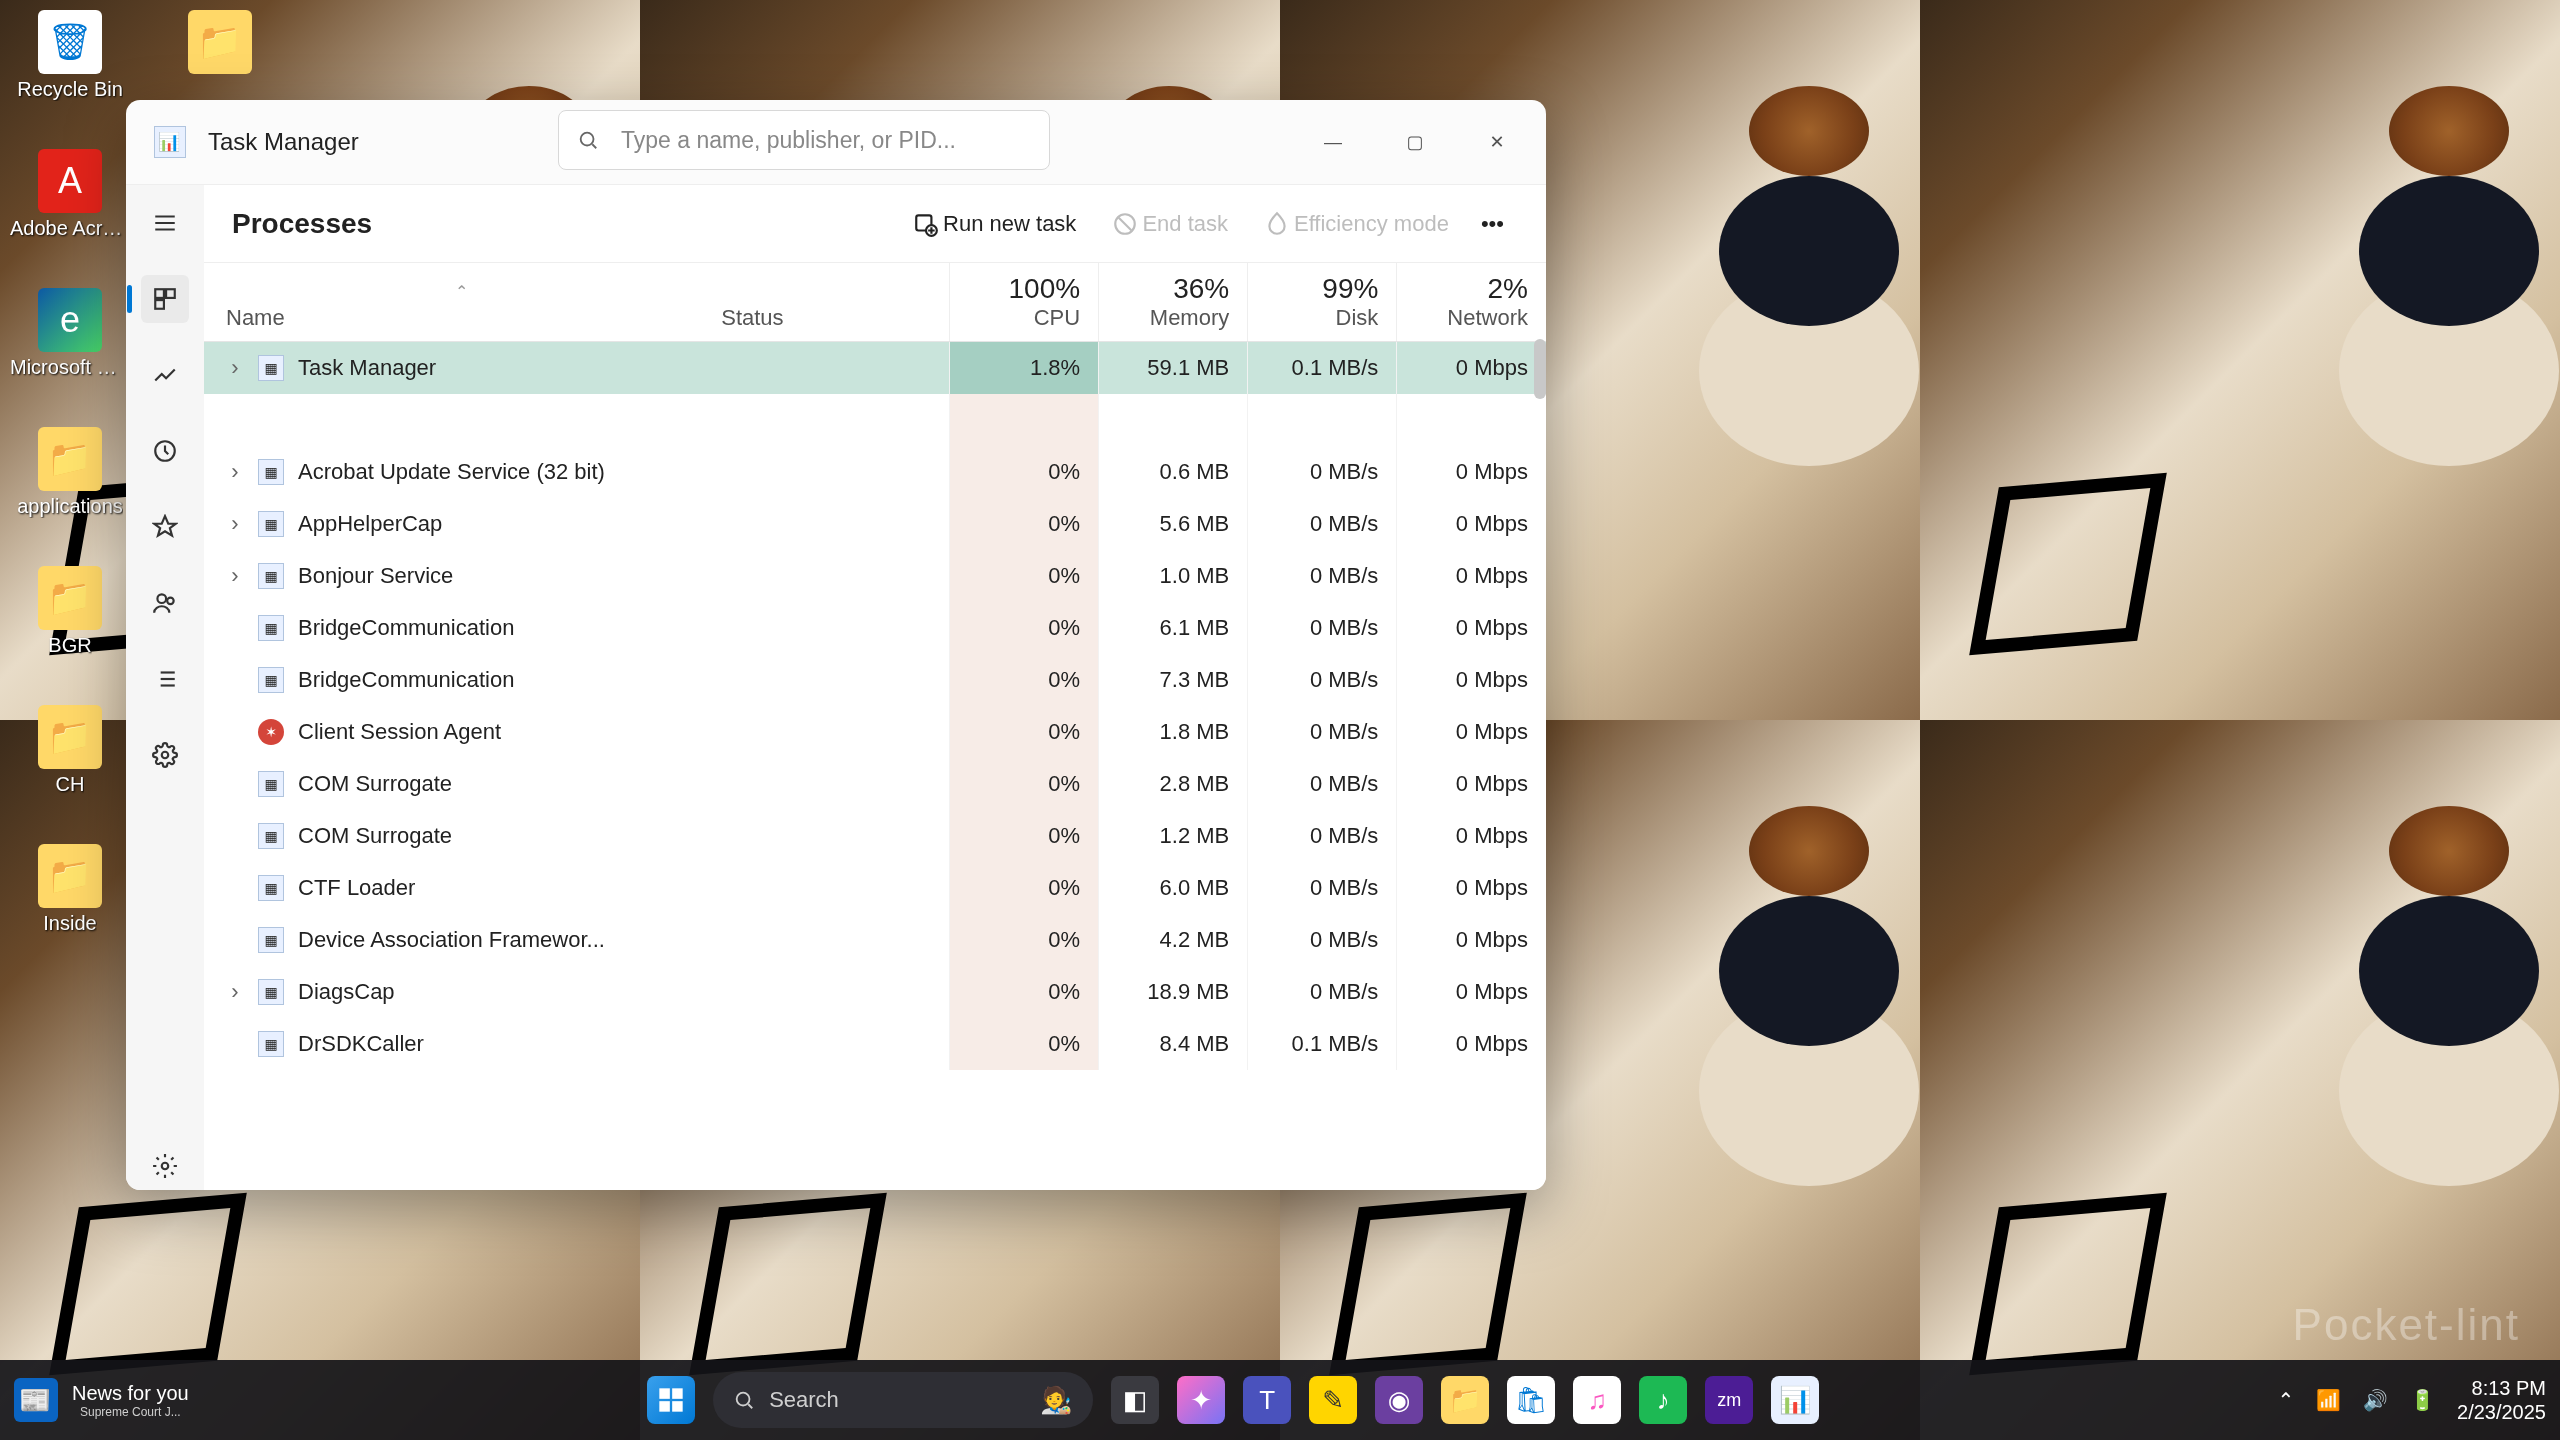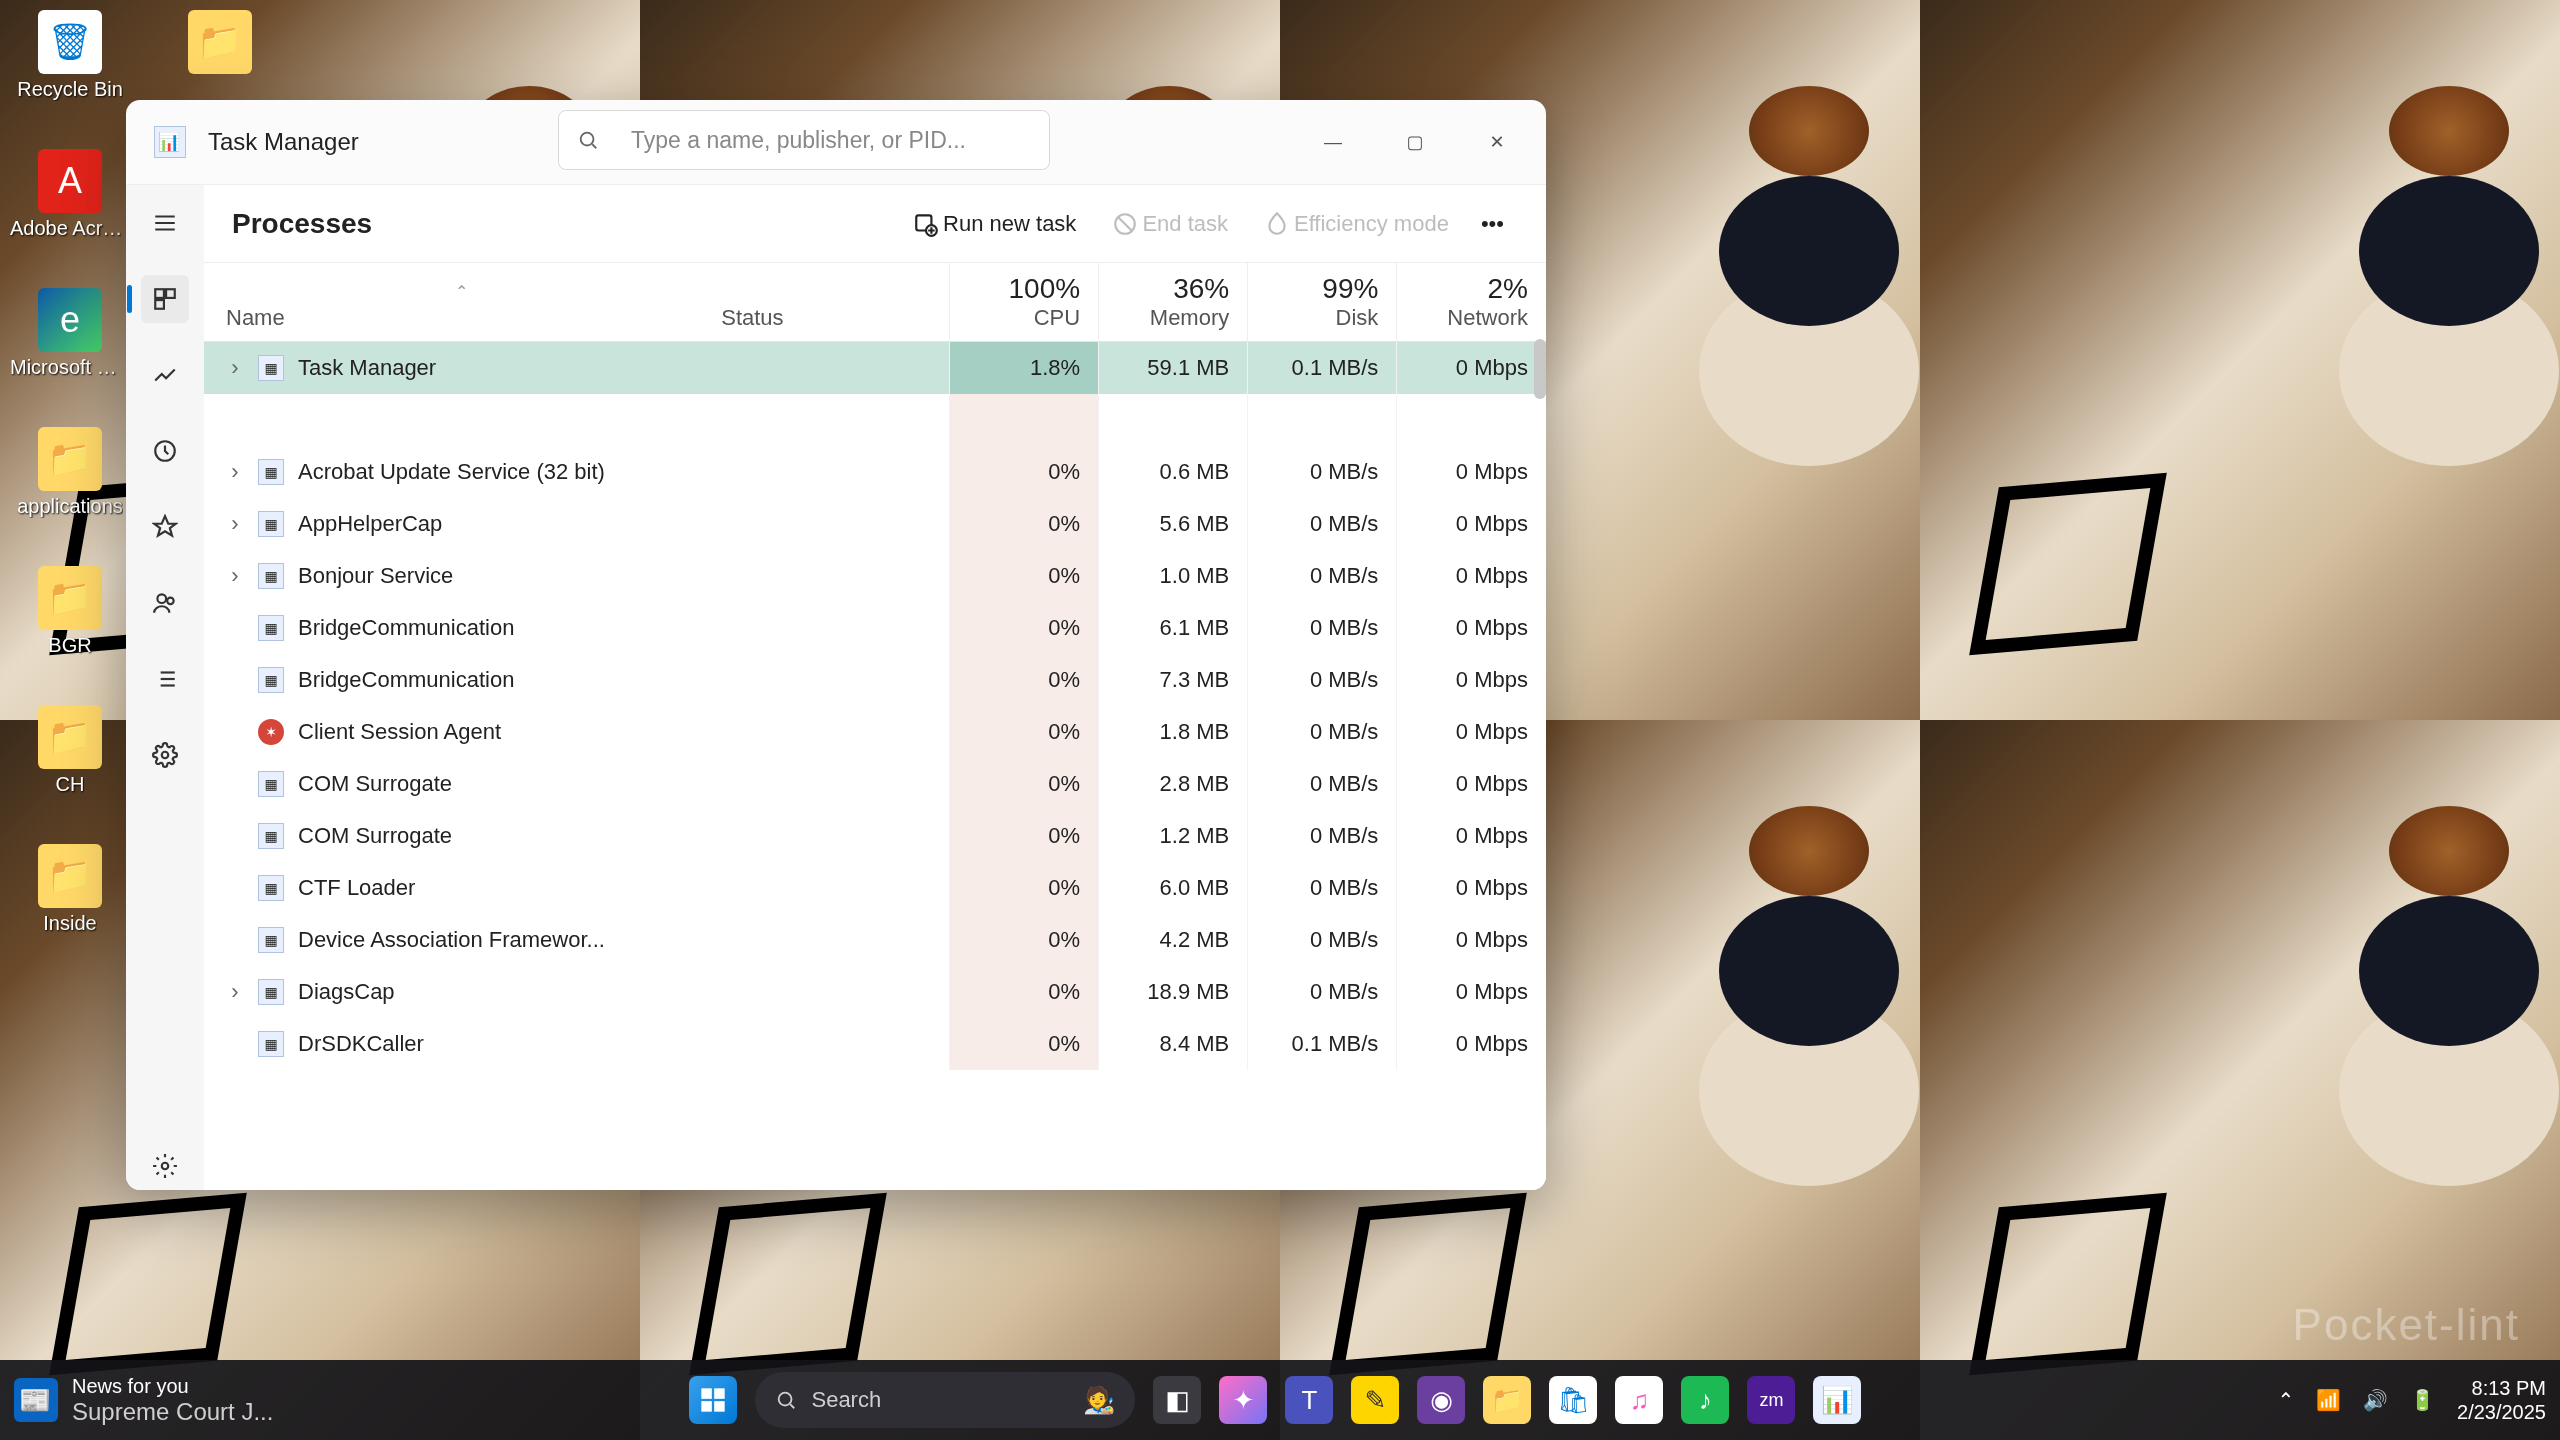--- a/index.html
+++ b/index.html
@@ -24,21 +24,21 @@
 .desktop-icon .lbl{color:#fff;font-size:20px;text-align:center;text-shadow:1px 1px 2px #000;max-width:120px;overflow:hidden;text-overflow:ellipsis;white-space:nowrap;}
 .desktop-row2{position:absolute;top:10px;left:160px;display:flex;flex-direction:column;gap:48px;}
 
 
 .window { position:absolute; left:126px; top:100px; width:1420px; height:1090px; background:#fbfbfb; border-radius:14px; box-shadow:0 20px 60px rgba(0,0,0,.35); display:flex; flex-direction:column; overflow:hidden; }
 .titlebar{height:84px;display:flex;align-items:center;padding:0 8px 0 28px;}
 .titlebar .app-ico{width:32px;height:32px;background:#e8f0ff;border:1px solid #b0c4de;display:flex;align-items:center;justify-content:center;font-size:18px;margin-right:22px;}
 .titlebar .app-title{font-size:24px;color:#222;}
 .titlebar .spacer{flex:1;}
 .titlebar .winbtn{width:82px;height:56px;display:flex;align-items:center;justify-content:center;color:#555;font-size:18px;cursor:pointer;}
-.searchbox{position:absolute;top:110px;left:558px;width:492px;height:60px;background:#fff;border:1px solid #d8d8d8;border-radius:8px;display:flex;align-items:center;padding:0 18px;gap:32px;}
+.searchbox{position:absolute;top:110px;left:558px;width:492px;height:60px;background:#fff;border:1px solid #d8d8d8;border-radius:8px;display:flex;align-items:center;padding:0 18px;gap:22px;}
 .searchbox svg{width:22px;height:22px;color:#666;}
 .searchbox .ph{color:#888;font-size:23px;}
 
 .window-body{flex:1;display:flex;border-top:1px solid #eee;}
 .sidebar{width:78px;background:#f6f6f6;display:flex;flex-direction:column;align-items:center;padding-top:14px;gap:28px;}
 .sidebar .navitem{width:48px;height:48px;display:flex;align-items:center;justify-content:center;border-radius:6px;cursor:pointer;color:#333;}
 .sidebar .navitem.active{background:#eaeaea;position:relative;}
 .sidebar .navitem.active::before{content:"";position:absolute;left:-14px;top:10px;bottom:10px;width:5px;background:#0078d4;border-radius:3px;}
 .sidebar .spacer{flex:1;}
 
@@ -71,21 +71,21 @@
 .pico{width:26px;height:26px;background:#e8f0ff;border:1px solid #b0c4de;display:inline-flex;align-items:center;justify-content:center;font-size:14px;flex-shrink:0;}
 .pname{white-space:nowrap;overflow:hidden;text-overflow:ellipsis;max-width:380px;}
 
 .scrollbar-v{position:absolute;right:0;top:76px;width:12px;height:60px;background:#c8c8c8;border-radius:6px;}
 
 
 .taskbar{position:absolute;left:0;right:0;bottom:0;height:80px;background:rgba(20,20,24,.92);display:flex;align-items:center;padding:0 14px;color:#fff;}
 .taskbar .news{display:flex;align-items:center;gap:14px;cursor:pointer;}
 .taskbar .news .nico{width:44px;height:44px;background:#0a64c2;border-radius:6px;display:flex;align-items:center;justify-content:center;font-size:26px;}
 .taskbar .news .ntxt .t1{font-size:20px;}
-.taskbar .news .ntxt .t2{font-size:24px;color:#cfcfcf;}
+.taskbar .news .ntxt .t2{font-size:12px;color:#cfcfcf;text-align:center;}
 .taskbar .center{flex:1;display:flex;align-items:center;justify-content:center;gap:18px;}
 .tbicon{width:48px;height:48px;border-radius:8px;display:flex;align-items:center;justify-content:center;cursor:pointer;font-size:26px;}
 .tbicon.start{background:linear-gradient(135deg,#39a0ed,#0078d4);}
 .tbsearch{width:380px;height:56px;background:#2e2e34;border-radius:28px;display:flex;align-items:center;padding:0 20px;gap:14px;color:#cfcfcf;font-size:22px;cursor:text;}
 .tbsearch .emoji{margin-left:auto;font-size:26px;}
 .tray{display:flex;align-items:center;gap:22px;font-size:20px;}
 .tray .clock{text-align:right;line-height:1.2;}
 
 .watermark{position:absolute;right:40px;bottom:90px;font-size:44px;font-weight:300;color:rgba(255,255,255,.35);letter-spacing:2px;pointer-events:none;}
 </style>

